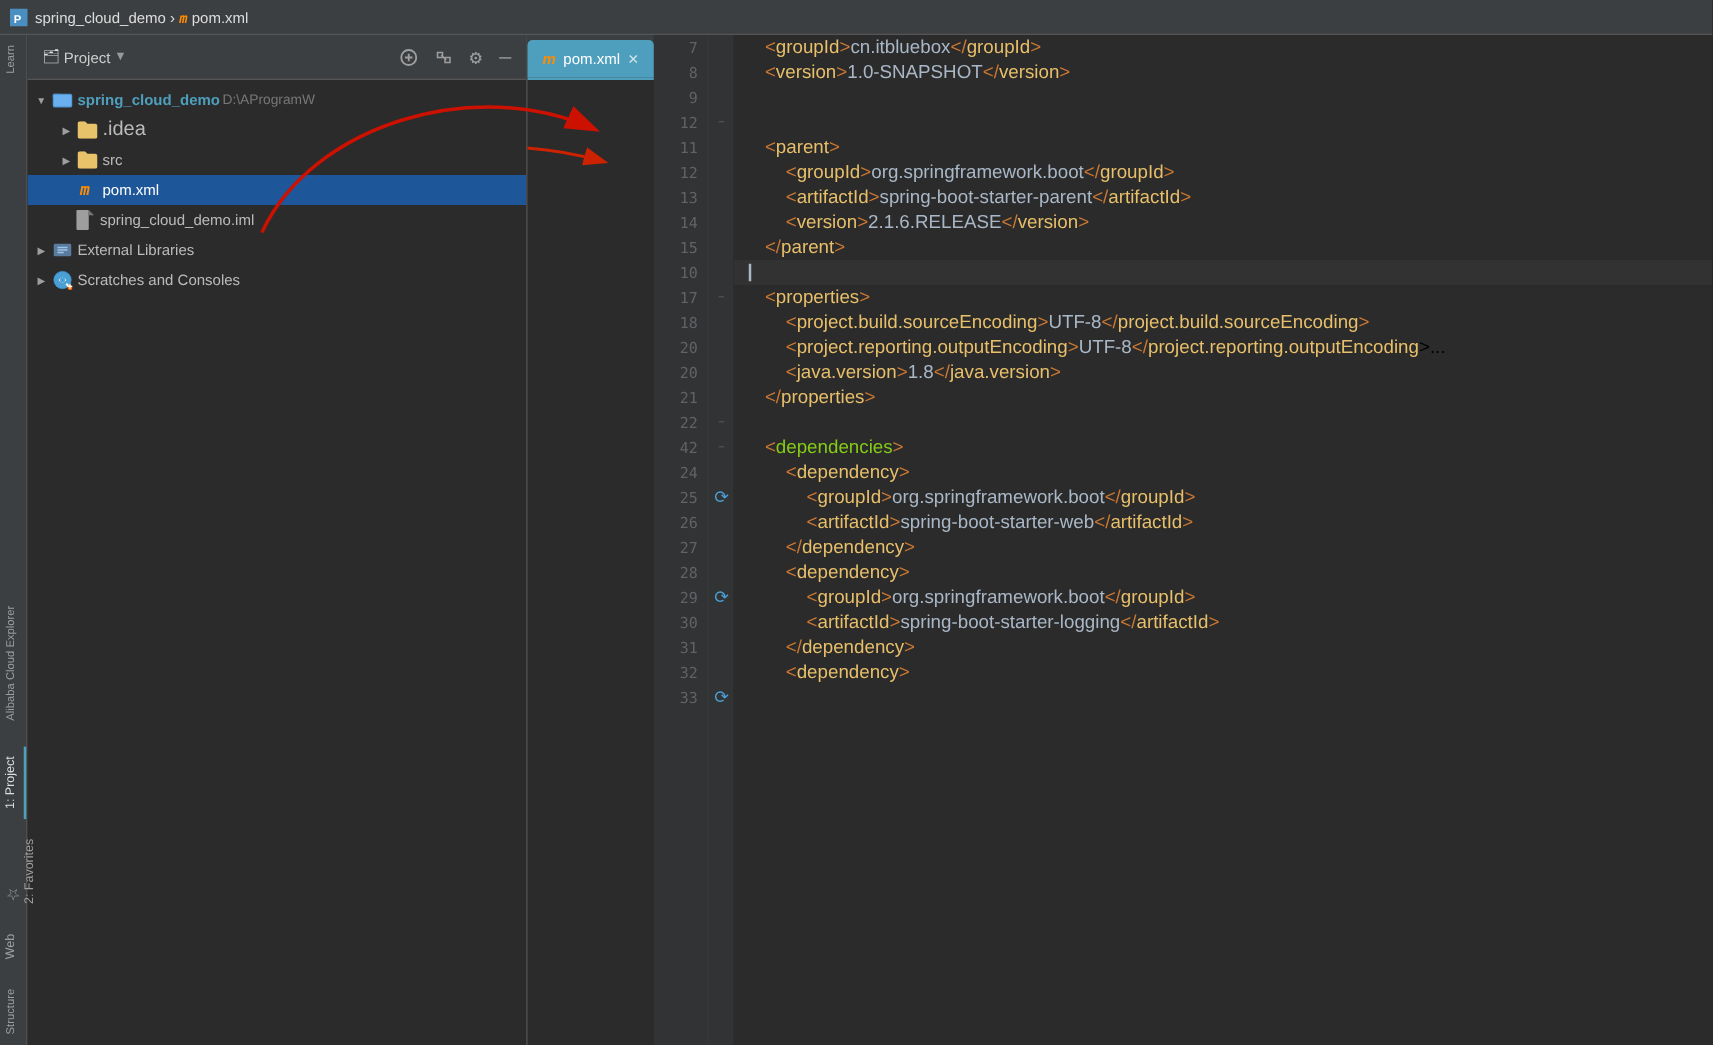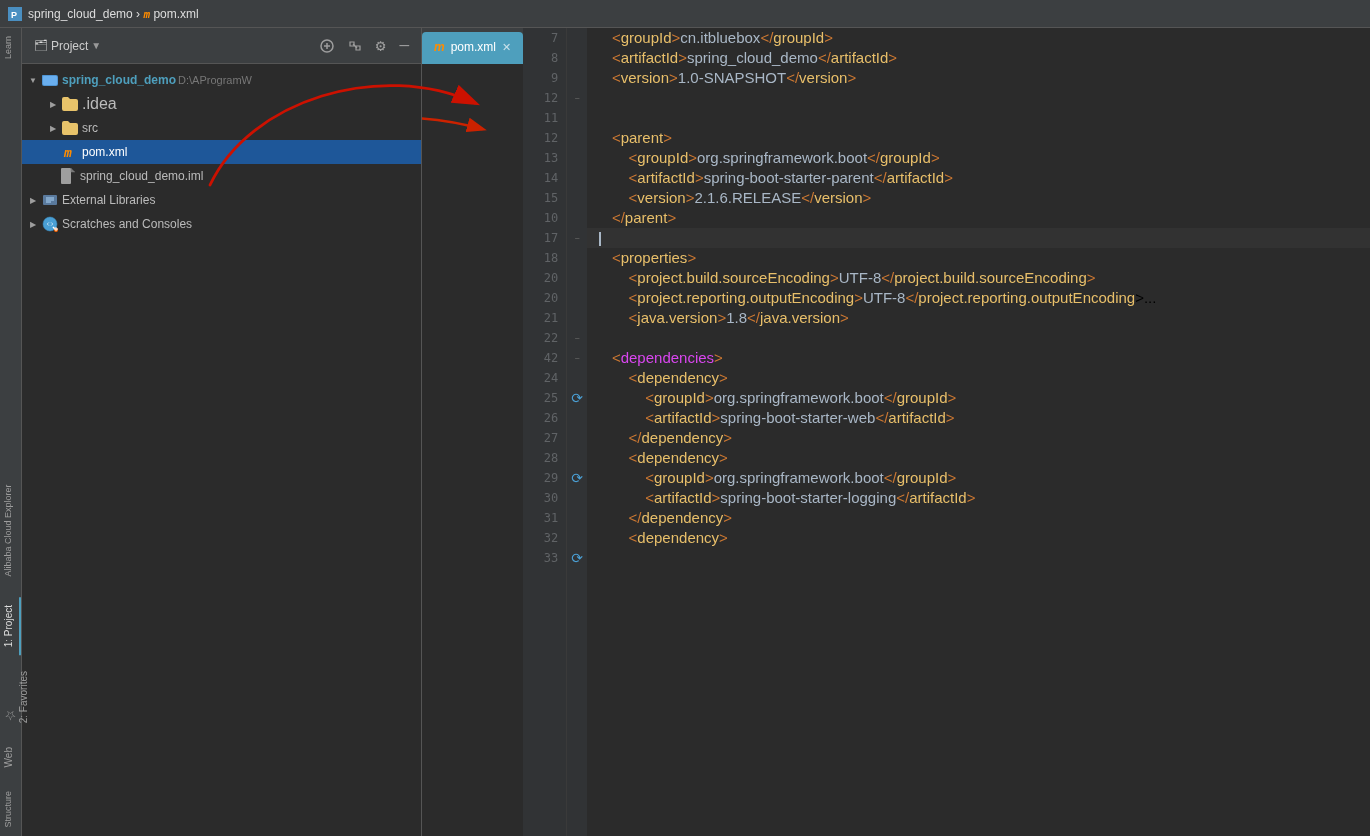--- a/index.html
+++ b/index.html
@@ -430,36 +430,36 @@
           <div class="gutter-item"></div>
           <div class="gutter-item"></div>
           <div class="gutter-item"></div>
           <div class="gutter-item">
             <span style="color:#4a9fd4;font-size:14px;">⟳</span>
           </div>
         </div>
 
       <div class="code-content" id="code-content">
           <div class="code-line"><span>&nbsp;&nbsp;&nbsp;&nbsp;</span><span style="color:#cc7832;">&lt;</span><span style="color:#e8bf6a;">groupId</span><span style="color:#cc7832;">&gt;</span><span style="color:#a9b7c6;">cn.itbluebox</span><span style="color:#cc7832;">&lt;/</span><span style="color:#e8bf6a;">groupId</span><span style="color:#cc7832;">&gt;</span></div>
-          <div class="code-line"><span>&nbsp;&nbsp;&nbsp;&nbsp;</span><span style="color:#cc7832;">&lt;</span><span style="color:#e8bf6a;">artifactId</span><span style="color:#cc7832;">&gt;</span><span style="color:#a9b7c6;">spring_cloud_demo</span><span style="color:#cc7832;">&lt;/</span><span style="color:#e8bf6a;">artifactId</span><span style="color:#cc7832;">&gt;</span></div>
           <div class="code-line"><span>&nbsp;&nbsp;&nbsp;&nbsp;</span><span style="color:#cc7832;">&lt;</span><span style="color:#e8bf6a;">version</span><span style="color:#cc7832;">&gt;</span><span style="color:#a9b7c6;">1.0-SNAPSHOT</span><span style="color:#cc7832;">&lt;/</span><span style="color:#e8bf6a;">version</span><span style="color:#cc7832;">&gt;</span></div>
           <div class="code-line">&nbsp;</div>
           <div class="code-line">&nbsp;</div>
           <div class="code-line"><span>&nbsp;&nbsp;&nbsp;&nbsp;</span><span style="color:#cc7832;">&lt;</span><span style="color:#e8bf6a;">parent</span><span style="color:#cc7832;">&gt;</span></div>
           <div class="code-line"><span>&nbsp;&nbsp;&nbsp;&nbsp;&nbsp;&nbsp;&nbsp;&nbsp;</span><span style="color:#cc7832;">&lt;</span><span style="color:#e8bf6a;">groupId</span><span style="color:#cc7832;">&gt;</span><span style="color:#a9b7c6;">org.springframework.boot</span><span style="color:#cc7832;">&lt;/</span><span style="color:#e8bf6a;">groupId</span><span style="color:#cc7832;">&gt;</span></div>
           <div class="code-line"><span>&nbsp;&nbsp;&nbsp;&nbsp;&nbsp;&nbsp;&nbsp;&nbsp;</span><span style="color:#cc7832;">&lt;</span><span style="color:#e8bf6a;">artifactId</span><span style="color:#cc7832;">&gt;</span><span style="color:#a9b7c6;">spring-boot-starter-parent</span><span style="color:#cc7832;">&lt;/</span><span style="color:#e8bf6a;">artifactId</span><span style="color:#cc7832;">&gt;</span></div>
           <div class="code-line"><span>&nbsp;&nbsp;&nbsp;&nbsp;&nbsp;&nbsp;&nbsp;&nbsp;</span><span style="color:#cc7832;">&lt;</span><span style="color:#e8bf6a;">version</span><span style="color:#cc7832;">&gt;</span><span style="color:#a9b7c6;">2.1.6.RELEASE</span><span style="color:#cc7832;">&lt;/</span><span style="color:#e8bf6a;">version</span><span style="color:#cc7832;">&gt;</span></div>
           <div class="code-line"><span>&nbsp;&nbsp;&nbsp;&nbsp;</span><span style="color:#cc7832;">&lt;/</span><span style="color:#e8bf6a;">parent</span><span style="color:#cc7832;">&gt;</span></div>
           <div class="code-line cursor-line">&nbsp;<span class="cursor"></span></div>
           <div class="code-line"><span>&nbsp;&nbsp;&nbsp;&nbsp;</span><span style="color:#cc7832;">&lt;</span><span style="color:#e8bf6a;">properties</span><span style="color:#cc7832;">&gt;</span></div>
           <div class="code-line"><span>&nbsp;&nbsp;&nbsp;&nbsp;&nbsp;&nbsp;&nbsp;&nbsp;</span><span style="color:#cc7832;">&lt;</span><span style="color:#e8bf6a;">project.build.sourceEncoding</span><span style="color:#cc7832;">&gt;</span><span style="color:#a9b7c6;">UTF-8</span><span style="color:#cc7832;">&lt;/</span><span style="color:#e8bf6a;">project.build.sourceEncoding</span><span style="color:#cc7832;">&gt;</span></div>
           <div class="code-line"><span>&nbsp;&nbsp;&nbsp;&nbsp;&nbsp;&nbsp;&nbsp;&nbsp;</span><span style="color:#cc7832;">&lt;</span><span style="color:#e8bf6a;">project.reporting.outputEncoding</span><span style="color:#cc7832;">&gt;</span><span style="color:#a9b7c6;">UTF-8</span><span style="color:#cc7832;">&lt;/</span><span style="color:#e8bf6a;">project.reporting.outputEncoding</span><span>&gt;...</span></div>
           <div class="code-line"><span>&nbsp;&nbsp;&nbsp;&nbsp;&nbsp;&nbsp;&nbsp;&nbsp;</span><span style="color:#cc7832;">&lt;</span><span style="color:#e8bf6a;">java.version</span><span style="color:#cc7832;">&gt;</span><span style="color:#a9b7c6;">1.8</span><span style="color:#cc7832;">&lt;/</span><span style="color:#e8bf6a;">java.version</span><span style="color:#cc7832;">&gt;</span></div>
+          <div class="code-line"><span>&nbsp;&nbsp;&nbsp;&nbsp;</span><span style="color:#cc7832;">&lt;/</span><span style="color:#e8bf6a;">properties</span><span style="color:#cc7832;">&gt;</span></div>
           <div class="code-line">&nbsp;</div>
-          <div class="code-line"><span>&nbsp;&nbsp;&nbsp;&nbsp;</span><span style="color:#cc7832;">&lt;</span><span style="color:#d946ef;">dependencies</span><span style="color:#cc7832;">&gt;</span></div>
+          <div class="code-line"><span>&nbsp;&nbsp;&nbsp;&nbsp;</span><span style="color:#cc7832;">&lt;</span><span style="color:#84cc16;">dependencies</span><span style="color:#cc7832;">&gt;</span></div>
           <div class="code-line"><span>&nbsp;&nbsp;&nbsp;&nbsp;&nbsp;&nbsp;&nbsp;&nbsp;</span><span style="color:#cc7832;">&lt;</span><span style="color:#e8bf6a;">dependency</span><span style="color:#cc7832;">&gt;</span></div>
           <div class="code-line"><span>&nbsp;&nbsp;&nbsp;&nbsp;&nbsp;&nbsp;&nbsp;&nbsp;&nbsp;&nbsp;&nbsp;&nbsp;</span><span style="color:#cc7832;">&lt;</span><span style="color:#e8bf6a;">groupId</span><span style="color:#cc7832;">&gt;</span><span style="color:#a9b7c6;">org.springframework.boot</span><span style="color:#cc7832;">&lt;/</span><span style="color:#e8bf6a;">groupId</span><span style="color:#cc7832;">&gt;</span></div>
           <div class="code-line"><span>&nbsp;&nbsp;&nbsp;&nbsp;&nbsp;&nbsp;&nbsp;&nbsp;&nbsp;&nbsp;&nbsp;&nbsp;</span><span style="color:#cc7832;">&lt;</span><span style="color:#e8bf6a;">artifactId</span><span style="color:#cc7832;">&gt;</span><span style="color:#a9b7c6;">spring-boot-starter-web</span><span style="color:#cc7832;">&lt;/</span><span style="color:#e8bf6a;">artifactId</span><span style="color:#cc7832;">&gt;</span></div>
           <div class="code-line"><span>&nbsp;&nbsp;&nbsp;&nbsp;&nbsp;&nbsp;&nbsp;&nbsp;</span><span style="color:#cc7832;">&lt;/</span><span style="color:#e8bf6a;">dependency</span><span style="color:#cc7832;">&gt;</span></div>
           <div class="code-line"><span>&nbsp;&nbsp;&nbsp;&nbsp;&nbsp;&nbsp;&nbsp;&nbsp;</span><span style="color:#cc7832;">&lt;</span><span style="color:#e8bf6a;">dependency</span><span style="color:#cc7832;">&gt;</span></div>
           <div class="code-line"><span>&nbsp;&nbsp;&nbsp;&nbsp;&nbsp;&nbsp;&nbsp;&nbsp;&nbsp;&nbsp;&nbsp;&nbsp;</span><span style="color:#cc7832;">&lt;</span><span style="color:#e8bf6a;">groupId</span><span style="color:#cc7832;">&gt;</span><span style="color:#a9b7c6;">org.springframework.boot</span><span style="color:#cc7832;">&lt;/</span><span style="color:#e8bf6a;">groupId</span><span style="color:#cc7832;">&gt;</span></div>
           <div class="code-line"><span>&nbsp;&nbsp;&nbsp;&nbsp;&nbsp;&nbsp;&nbsp;&nbsp;&nbsp;&nbsp;&nbsp;&nbsp;</span><span style="color:#cc7832;">&lt;</span><span style="color:#e8bf6a;">artifactId</span><span style="color:#cc7832;">&gt;</span><span style="color:#a9b7c6;">spring-boot-starter-logging</span><span style="color:#cc7832;">&lt;/</span><span style="color:#e8bf6a;">artifactId</span><span style="color:#cc7832;">&gt;</span></div>
           <div class="code-line"><span>&nbsp;&nbsp;&nbsp;&nbsp;&nbsp;&nbsp;&nbsp;&nbsp;</span><span style="color:#cc7832;">&lt;/</span><span style="color:#e8bf6a;">dependency</span><span style="color:#cc7832;">&gt;</span></div>
           <div class="code-line"><span>&nbsp;&nbsp;&nbsp;&nbsp;&nbsp;&nbsp;&nbsp;&nbsp;</span><span style="color:#cc7832;">&lt;</span><span style="color:#e8bf6a;">dependency</span><span style="color:#cc7832;">&gt;</span></div>
         </div>

